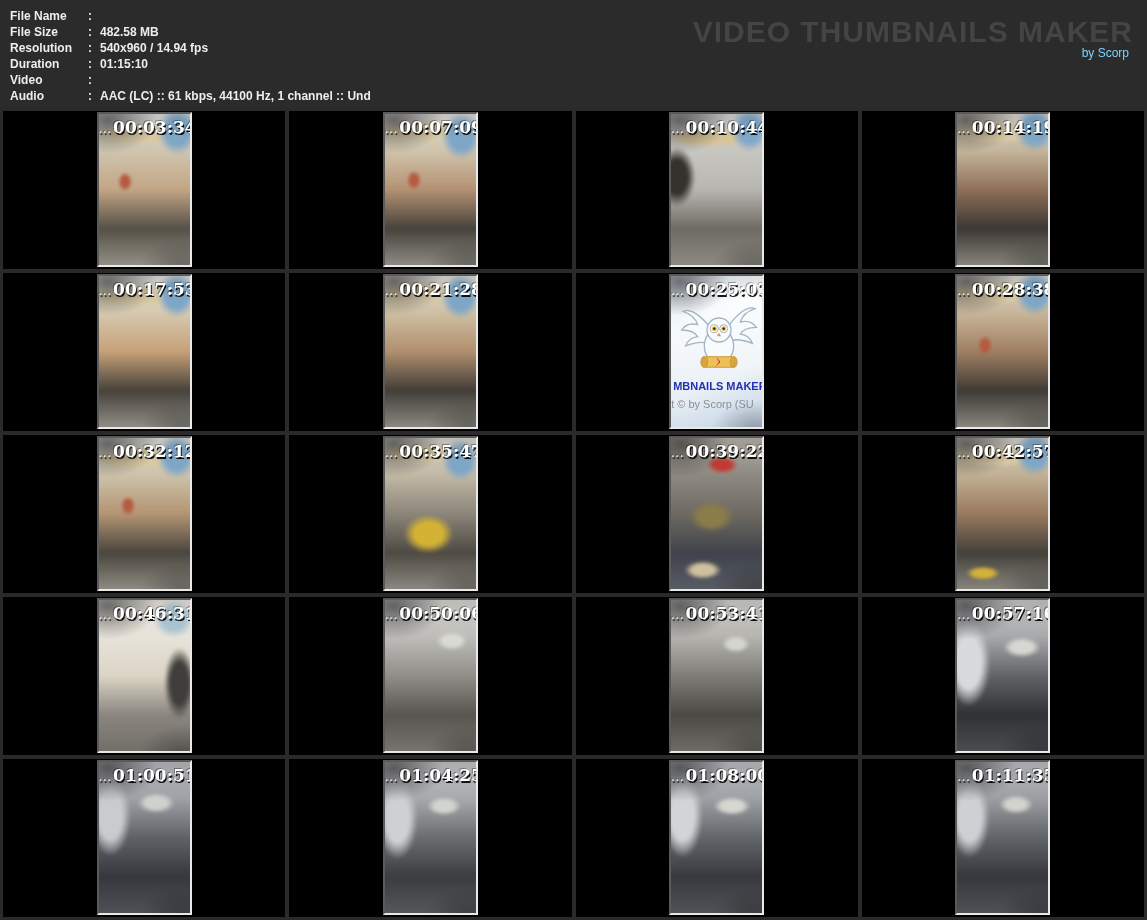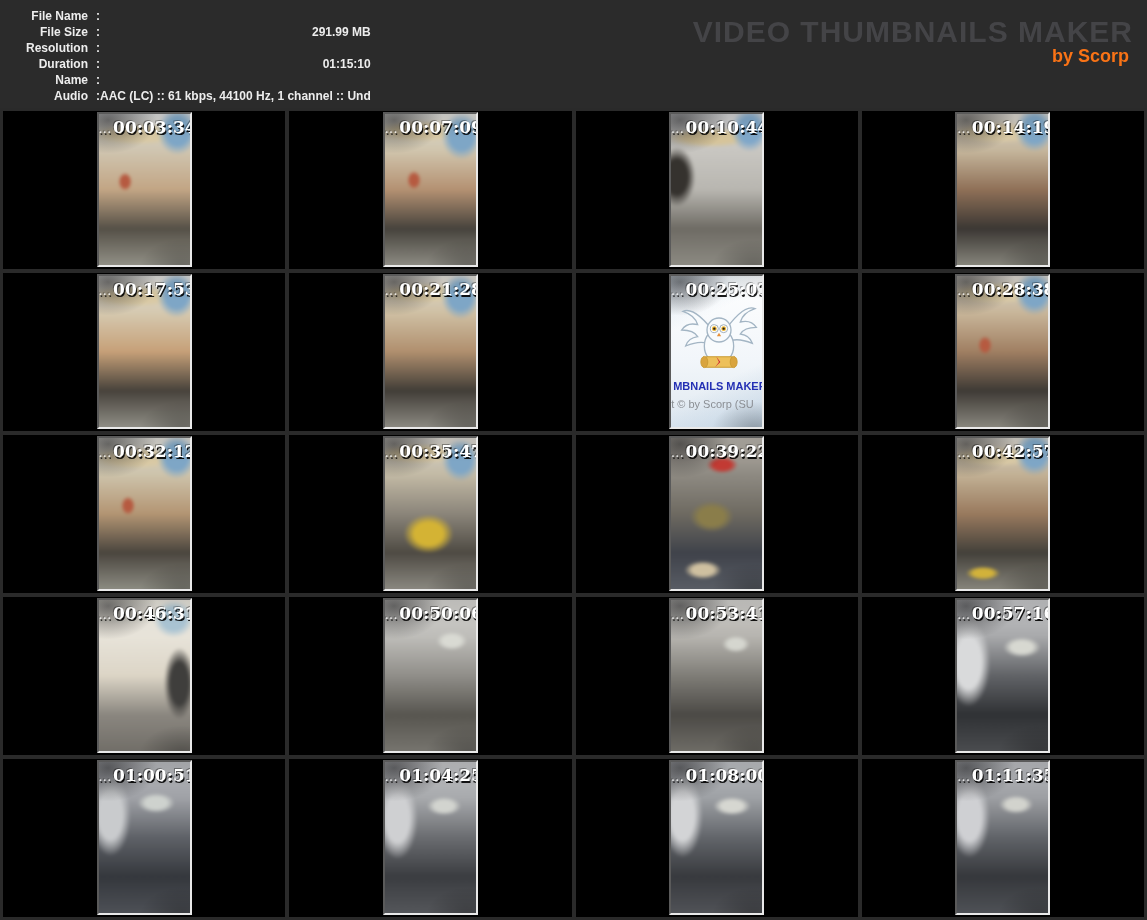--- a/index.html
+++ b/index.html
@@ -6,26 +6,26 @@
   html,body { width:1147px; height:920px; }
   body {
     position:relative;
     background:#2a2a2a;
     overflow:hidden;
     font-family:"Liberation Sans", sans-serif;
   }
 
   
   .header { position:absolute; top:0; left:0; width:1147px; height:108px; background:#2b2b2b; }
-  .file-info { position:absolute; top:8px; left:10px;text-align:right; }
+  .file-info { position:absolute; top:8px; left:10px; }
   .info-row { display:grid; grid-template-columns:78px 12px auto; font-size:12px; font-weight:bold; color:#ededed; line-height:16px; }
   .info-row .sep { color:#ededed; }
   .logo { position:absolute; top:16px; right:14px; text-align:right;margin-left:36px; }
   .logo-title { font-size:30px; font-weight:bold; letter-spacing:1px; color:#444447; line-height:32px; }
-  .logo-sub { font-size:18px; color:#f97316; margin-top:-2px; padding-right:4px;font-weight:bold; }
+  .logo-sub { font-size:12px; color:#7dd3fc; margin-top:-2px; padding-right:4px; }
 
   
   .grid {
     position:absolute; top:110px; left:0; width:1147px; height:810px;
     display:grid; grid-template-columns:repeat(4,1fr); grid-auto-rows:158px;
     gap:4px; padding:1px 3px; background:#2a2a2a;
   }
   .cell { background:#000; display:flex; justify-content:center; padding-top:1px; }
   .thumb {
     position:relative; width:95px; height:155px; overflow:hidden;
@@ -65,33 +65,34 @@
 
 <div class="header">
   <div class="file-info">
     <div class="info-row">
       <span>File Name</span>
         <span class="sep">:</span>
     </div>
     <div class="info-row">
       <span>File Size</span>
         <span class="sep">:</span>
-        <span>291.99 MB</span>
+        <span>482.58 MB</span>
     </div>
     <div class="info-row">
       <span>Resolution</span>
         <span class="sep">:</span>
+        <span>540x960 / 14.94 fps</span>
     </div>
     <div class="info-row">
       <span>Duration</span>
         <span class="sep">:</span>
         <span>01:15:10</span>
     </div>
     <div class="info-row">
-      <span>Name</span>
+      <span>Video</span>
         <span class="sep">:</span>
     </div>
     <div class="info-row">
       <span>Audio</span>
         <span class="sep">:</span>
         <span>AAC (LC) :: 61 kbps, 44100 Hz, 1 channel :: Und</span>
     </div>
   </div>
   <div class="logo">
     <div class="logo-title">VIDEO THUMBNAILS MAKER</div>

